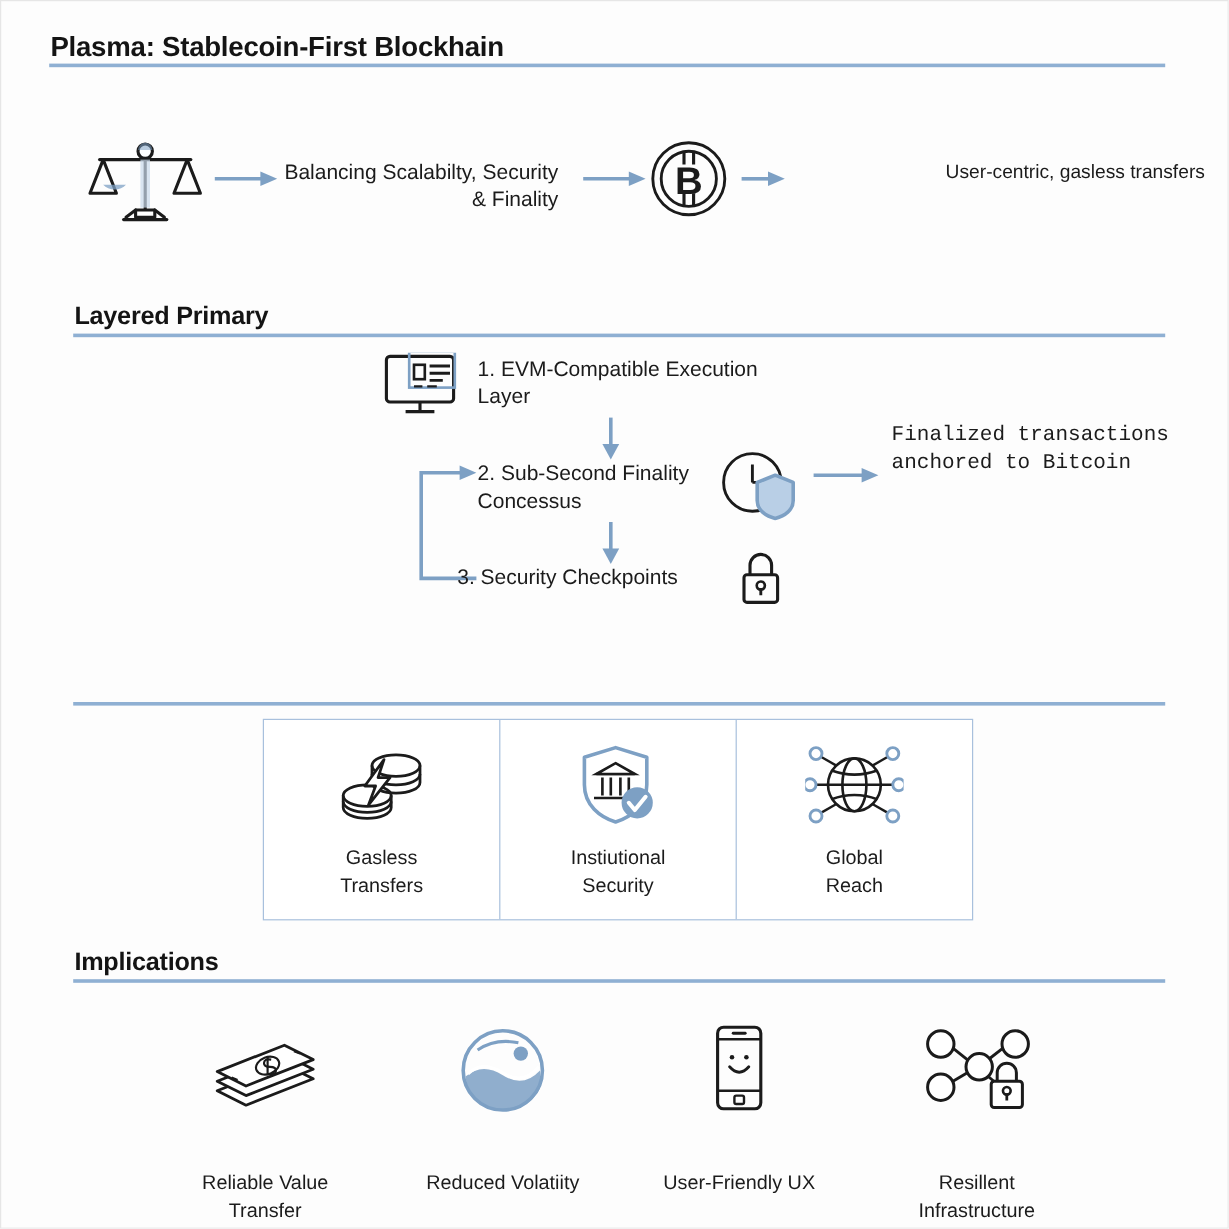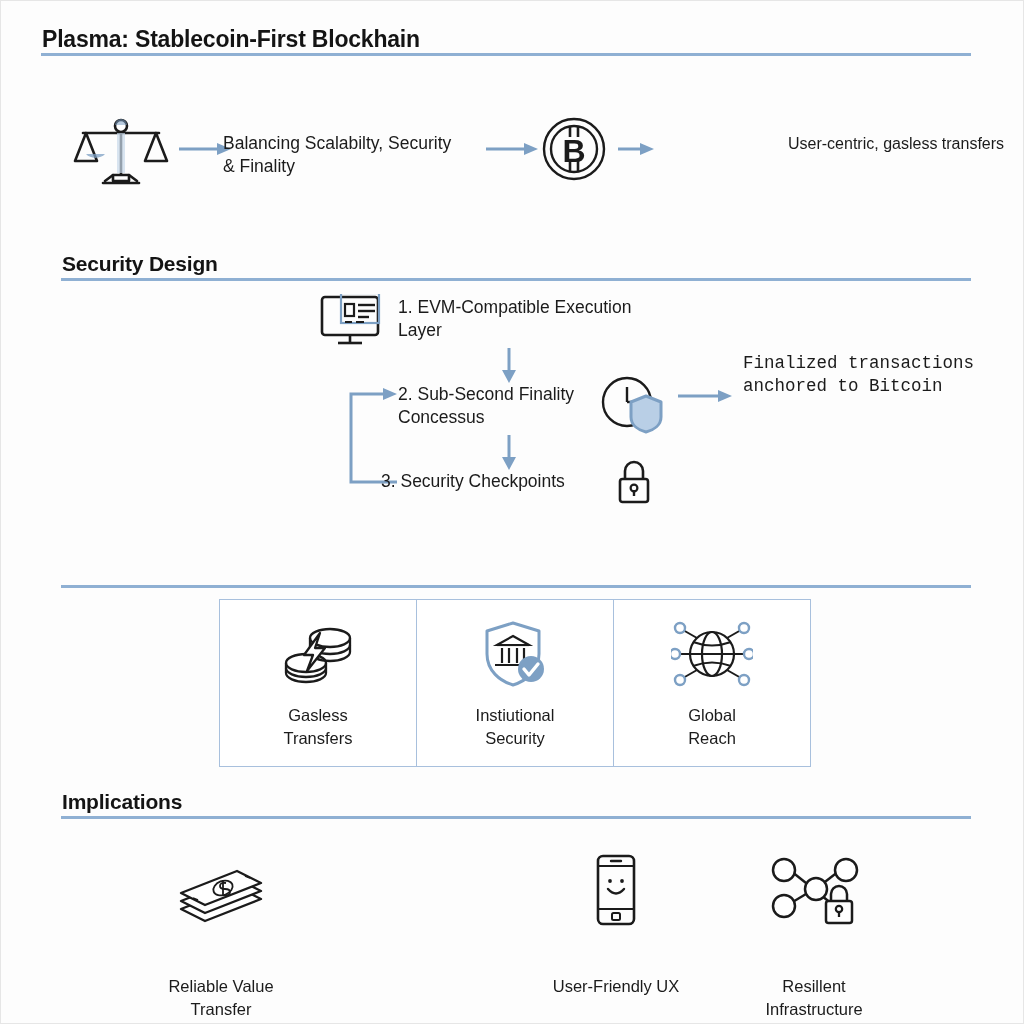--- a/index.html
+++ b/index.html
@@ -124,21 +124,21 @@
       <path d="M42 12 a6 6 0 0 1 12 0 Z" fill="#7da0c4" opacity="0.55"></path>
       <rect x="44" y="20" width="8" height="40" fill="#c8d8ea" opacity="0.7"></rect>
     </svg>
   </div>
 
   <svg class="arrow-svg" style="left:176px; top:140px;" width="58" height="16">
     <line x1="2" y1="8" x2="42" y2="8" stroke="#7da0c4" stroke-width="3"></line>
     <path d="M40 2 L54 8 L40 14 Z" fill="#7da0c4"></path>
   </svg>
 
-  <div class="txt" style="left:222px; top:131px; font-size:17.5px;">Balancing Scalabilty, Security
+  <div class="txt" style="left:236px; top:131px; font-size:17.5px;text-align:right;">Balancing Scalabilty, Security
 &amp; Finality</div>
 
   <svg class="arrow-svg" style="left:483px; top:140px;" width="58" height="16">
     <line x1="2" y1="8" x2="42" y2="8" stroke="#7da0c4" stroke-width="3"></line>
     <path d="M40 2 L54 8 L40 14 Z" fill="#7da0c4"></path>
   </svg>
 
   <div class="icon" style="left:541px; top:116px;">
     <svg width="64" height="64" viewBox="0 0 64 64">
       <circle cx="32" cy="32" r="30" fill="none" stroke="#1b1b1b" stroke-width="2.4"></circle>
@@ -152,21 +152,21 @@
   </div>
 
   <svg class="arrow-svg" style="left:615px; top:140px;" width="40" height="16">
     <line x1="2" y1="8" x2="26" y2="8" stroke="#7da0c4" stroke-width="3"></line>
     <path d="M24 2 L38 8 L24 14 Z" fill="#7da0c4"></path>
   </svg>
 
 
   <div class="txt" style="left:787px; top:132px; font-size:16px;">User-centric, gasless transfers</div>
 
-  <div class="section-head" style="left:61px; top:251px; font-size:21px;">Security Design</div>
+  <div class="section-head" style="left:61px; top:251px; font-size:21px;">Layered Primary</div>
   <div class="rule" style="left:60px; top:277px; width:910px;"></div>
 
   <div class="icon" style="left:318px; top:293px;">
     <svg width="70" height="54" viewBox="0 0 70 54">
       <rect x="3" y="3" width="56" height="38" rx="3" fill="none" stroke="#1b1b1b" stroke-width="2.6"></rect>
       <line x1="31" y1="41" x2="31" y2="48" stroke="#1b1b1b" stroke-width="2.6"></line>
       <line x1="19" y1="49" x2="43" y2="49" stroke="#1b1b1b" stroke-width="2.6"></line>
       <rect x="22" y="-1" width="38" height="30" fill="none" stroke="#7da0c4" stroke-width="2.2"></rect>
       <rect x="26" y="10" width="9" height="12" fill="none" stroke="#1b1b1b" stroke-width="2.2"></rect>
       <line x1="39" y1="11" x2="56" y2="11" stroke="#1b1b1b" stroke-width="2.4"></line>
@@ -320,20 +320,32 @@
           <path d="M51 20 q-6 -1 -6 3 q0 3 5 3 q5 0 5 3 q0 4 -6 3"></path>
           <line x1="48" y1="17" x2="48" y2="33"></line>
           <path d="M18 35 l5 2 M70 13 l5 2"></path>
         </g>
       </svg>
     </div>
     <div class="impl-label">Reliable Value
 Transfer</div>
   </div>
 
+  <div class="impl" style="left:318px; top:848px;">
+    <div class="impl-icon">
+      <svg width="74" height="74" viewBox="0 0 74 74">
+        <circle cx="37" cy="37" r="33" fill="none" stroke="#7da0c4" stroke-width="3"></circle>
+        <path d="M6 42 Q20 30 37 41 Q54 52 68 37 L68 52 A33 33 0 0 1 37 70 A33 33 0 0 1 7 50 Z" fill="#7da0c4" opacity="0.85"></path>
+        <path d="M8 40 Q20 28 37 39 Q54 50 67 34" fill="none" stroke="#ffffff" stroke-width="2.6"></path>
+        <circle cx="52" cy="23" r="6" fill="#7da0c4"></circle>
+        <path d="M16 20 Q31 10 50 14" fill="none" stroke="#7da0c4" stroke-width="2.6"></path>
+      </svg>
+    </div>
+    <div class="impl-label">Reduced Volatiity</div>
+  </div>
 
   <div class="impl" style="left:515px; top:848px;">
     <div class="impl-icon">
       <svg width="52" height="76" viewBox="0 0 52 76">
         <rect x="8" y="3" width="36" height="68" rx="5" fill="none" stroke="#1b1b1b" stroke-width="2.6"></rect>
         <line x1="8" y1="13" x2="44" y2="13" stroke="#1b1b1b" stroke-width="2"></line>
         <line x1="8" y1="56" x2="44" y2="56" stroke="#1b1b1b" stroke-width="2"></line>
         <line x1="21" y1="8" x2="31" y2="8" stroke="#1b1b1b" stroke-width="2.4" stroke-linecap="round"></line>
         <rect x="22" y="60" width="8" height="7" rx="1.5" fill="none" stroke="#1b1b1b" stroke-width="2"></rect>
         <circle cx="20" cy="28" r="1.9" fill="#1b1b1b"></circle>

